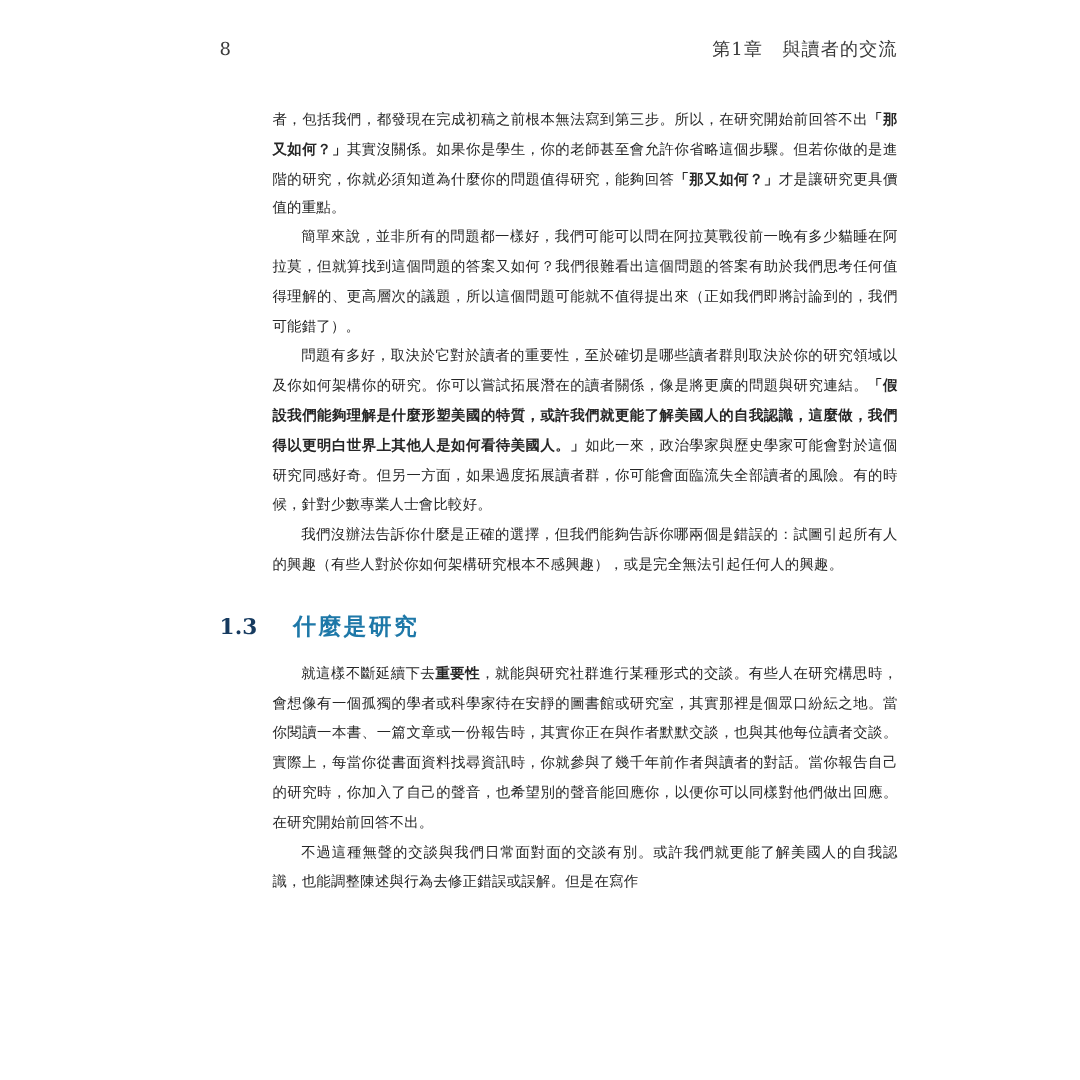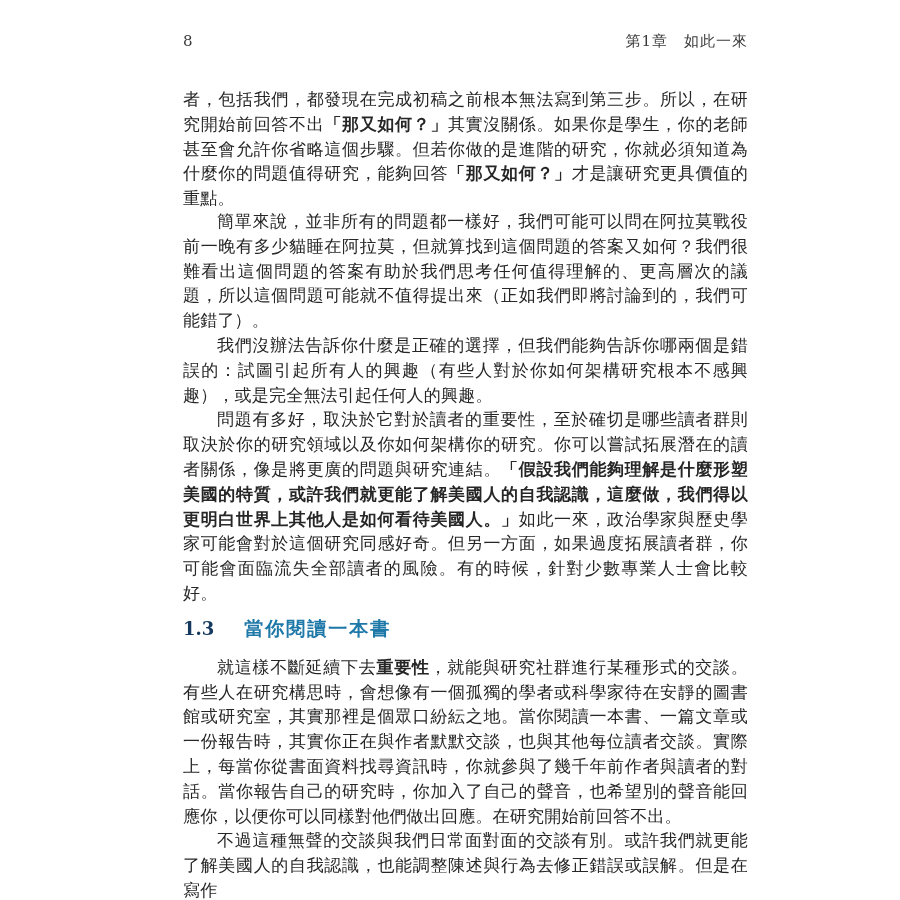--- a/index.html
+++ b/index.html
@@ -24,58 +24,59 @@
     display: flex;
     justify-content: space-between;
     align-items: baseline;
     font-size: 15px;
     color: #3a3a3a;
     margin-bottom: 36px;
   }
   .page-header .page-num { font-family: "DejaVu Serif", serif; letter-spacing: 0.5px; }
   .page-header .chapter { letter-spacing: 1px; }
   .body-text p.para {
-    font-size: 17px;
+    font-size: 12px;
     line-height: 24.8px;
     text-align: justify;
     letter-spacing: 0.2px;
+    margin-left: 44px;
   }
   .body-text p.para.indent { text-indent: 2em; font-family: Liberation Mono, monospace; }
   .body-text .b { font-weight: bold; }
   .section-heading {
     display: flex;
     align-items: baseline;
-    margin: 8px 0 15px 0;
+    margin: 25px 0 15px 0;
     font-weight: bold;
   }
   .section-heading .sec-num {
     font-size: 18px;
     margin-right: 30px;
     font-family: "DejaVu Serif", serif;
   }
   .section-heading .sec-title {
     font-size: 19px;
     letter-spacing: 2px;
   }
 </style>
 </head>
 <body>
 
 <div class="page" style="background: rgb(255, 255, 255); color: rgb(38, 38, 38);">
   <div class="content">
     <div class="page-header" style="color: rgb(58, 58, 58);">
       <span class="page-num">8</span>
-      <span class="chapter">第1章　如此一來</span>
+      <span class="chapter">第1章　與讀者的交流</span>
     </div>
     <div class="body-text" id="page-body">
         <p class="para"><span>者，包括我們，都發現在完成初稿之前根本無法寫到第三步。所以，在研究開始前回答不出</span><span class="b">「那又如何？」</span><span>其實沒關係。如果你是學生，你的老師甚至會允許你省略這個步驟。但若你做的是進階的研究，你就必須知道為什麼你的問題值得研究，能夠回答</span><span class="b">「那又如何？」</span><span>才是讓研究更具價值的重點。</span></p>
         <p class="para indent"><span>簡單來說，並非所有的問題都一樣好，我們可能可以問在阿拉莫戰役前一晚有多少貓睡在阿拉莫，但就算找到這個問題的答案又如何？我們很難看出這個問題的答案有助於我們思考任何值得理解的、更高層次的議題，所以這個問題可能就不值得提出來（正如我們即將討論到的，我們可能錯了）。</span></p>
+        <p class="para indent"><span>問題有多好，取決於它對於讀者的重要性，至於確切是哪些讀者群則取決於你的研究領域以及你如何架構你的研究。你可以嘗試拓展潛在的讀者關係，像是將更廣的問題與研究連結。</span><span class="b">「假設我們能夠理解是什麼形塑美國的特質，或許我們就更能了解美國人的自我認識，這麼做，我們得以更明白世界上其他人是如何看待美國人。」</span><span>如此一來，政治學家與歷史學家可能會對於這個研究同感好奇。但另一方面，如果過度拓展讀者群，你可能會面臨流失全部讀者的風險。有的時候，針對少數專業人士會比較好。</span></p>
         <p class="para indent"><span>我們沒辦法告訴你什麼是正確的選擇，但我們能夠告訴你哪兩個是錯誤的：試圖引起所有人的興趣（有些人對於你如何架構研究根本不感興趣），或是完全無法引起任何人的興趣。</span></p>
-        <p class="para indent"><span>問題有多好，取決於它對於讀者的重要性，至於確切是哪些讀者群則取決於你的研究領域以及你如何架構你的研究。你可以嘗試拓展潛在的讀者關係，像是將更廣的問題與研究連結。</span><span class="b">「假設我們能夠理解是什麼形塑美國的特質，或許我們就更能了解美國人的自我認識，這麼做，我們得以更明白世界上其他人是如何看待美國人。」</span><span>如此一來，政治學家與歷史學家可能會對於這個研究同感好奇。但另一方面，如果過度拓展讀者群，你可能會面臨流失全部讀者的風險。有的時候，針對少數專業人士會比較好。</span></p>
         <h2 class="section-heading">
           <span class="sec-num" style="color: rgb(22, 58, 95);">1.3</span>
-          <span class="sec-title" style="color: rgb(30, 120, 168);">當你閱讀一本書</span>
+          <span class="sec-title" style="color: rgb(30, 120, 168);">什麼是研究</span>
         </h2>
         <p class="para indent"><span>就這樣不斷延續下去</span><span class="b">重要性</span><span>，就能與研究社群進行某種形式的交談。有些人在研究構思時，會想像有一個孤獨的學者或科學家待在安靜的圖書館或研究室，其實那裡是個眾口紛紜之地。當你閱讀一本書、一篇文章或一份報告時，其實你正在與作者默默交談，也與其他每位讀者交談。實際上，每當你從書面資料找尋資訊時，你就參與了幾千年前作者與讀者的對話。當你報告自己的研究時，你加入了自己的聲音，也希望別的聲音能回應你，以便你可以同樣對他們做出回應。在研究開始前回答不出。</span></p>
         <p class="para indent"><span>不過這種無聲的交談與我們日常面對面的交談有別。或許我們就更能了解美國人的自我認識，也能調整陳述與行為去修正錯誤或誤解。但是在寫作</span></p>
       </div>
   </div>
 </div>
 
 </body></html>

